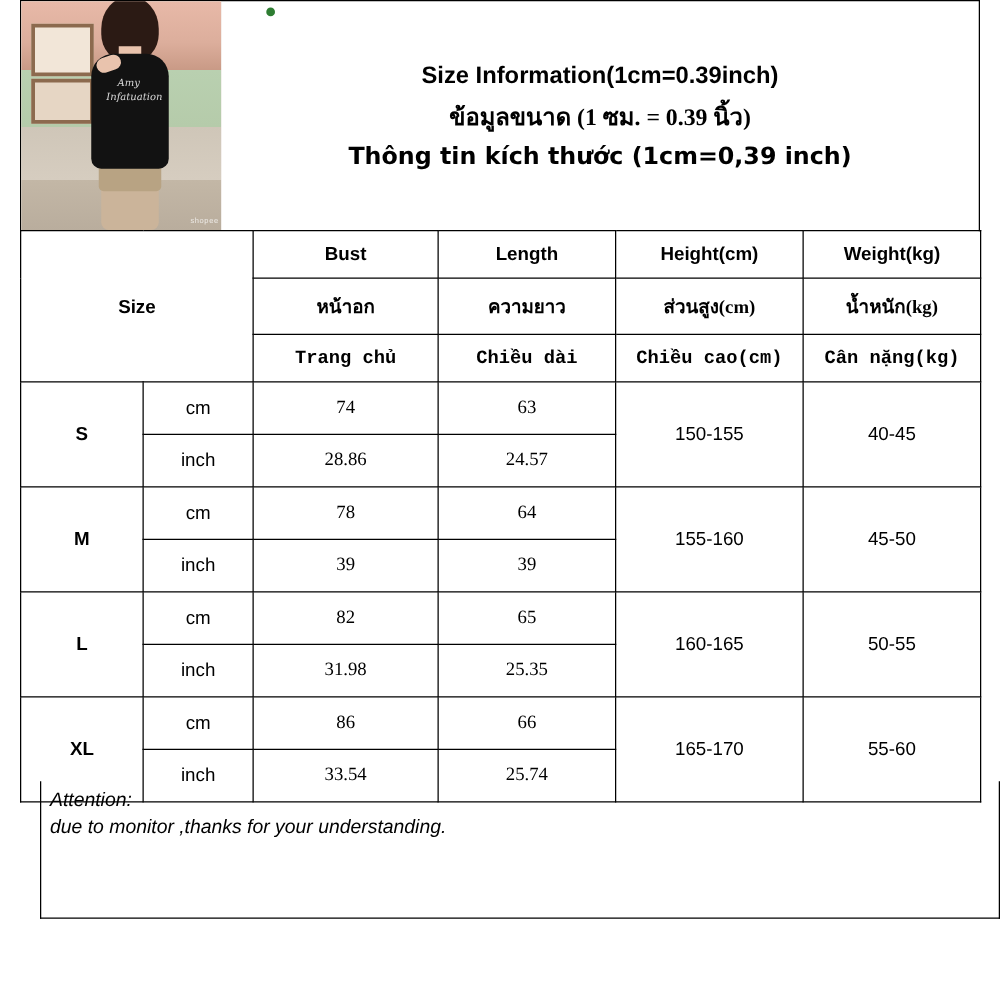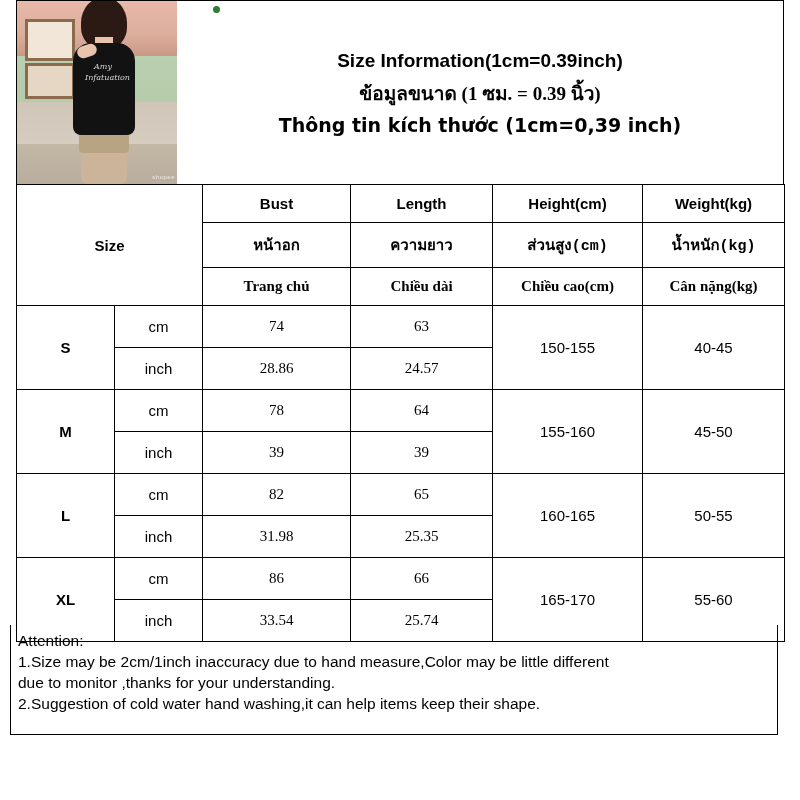--- a/index.html
+++ b/index.html
@@ -198,43 +198,44 @@
     box-sizing: border-box;
   }
   .col-size  { width: 98px; }
   .col-unit  { width: 88px; }
   .col-bust  { width: 148px; }
   .col-len   { width: 142px; }
   .col-h     { width: 150px; }
   .col-w     { width: 142px; }
 
   .hdr-row td { height: 28px; font-weight: bold; }
-  .hdr-th { font-family: Liberation Mono, monospace; font-size: 15px; font-weight: bold; }
-  .hdr-vi { font-family: Liberation Serif, serif; font-size: 15px; font-weight: bold; }
+  .hdr-th { font-family: Liberation Serif, serif; font-size: 15px; font-weight: bold; }
+  .hdr-vi { font-family: Liberation Mono, monospace; font-size: 15px; font-weight: bold; }
   .size-head {
     font-size: 24px;
     font-weight: bold;
   }
   .unit-cell { font-weight: normal; font-size: 15px; }
   .size-cell { font-weight: bold; font-size: 17px; }
   .data-row td { height: 42px; }
   .num-cell { font-size: 16px; font-family: Liberation Serif, serif; }
   .range-cell { font-size: 16px; }
 
   
   .attention {
     position: absolute;
-    left: 10px;
+    left: 32px;
     top: 625px;
     width: 768px;
     height: 110px;
     border: 1px solid #000;
     border-top: none;
     box-sizing: border-box;
     padding: 5px 7px 0 7px;
+    font-style: italic;
   }
   .attention p {
     margin: 0;
     font-size: 15.5px;
     line-height: 21px;
     text-align: left;
   }
 </style>
 </head>
 <body>
@@ -351,18 +352,16 @@
       <tr class="data-row">
         <td class="unit-cell">inch</td>
         <td class="num-cell">33.54</td>
         <td class="num-cell">25.74</td>
       </tr>
     </tbody>
   </table>
 
   <div class="attention">
     <p>Attention:</p>
-    <p>1.Size may be 2cm/1inch inaccuracy due to hand measure,Color may be little different</p>
     <p>due to monitor ,thanks for your understanding.</p>
-    <p>2.Suggestion of cold water hand washing,it can help items keep their shape.</p>
   </div>
 
 </div>
 
 </body></html>

